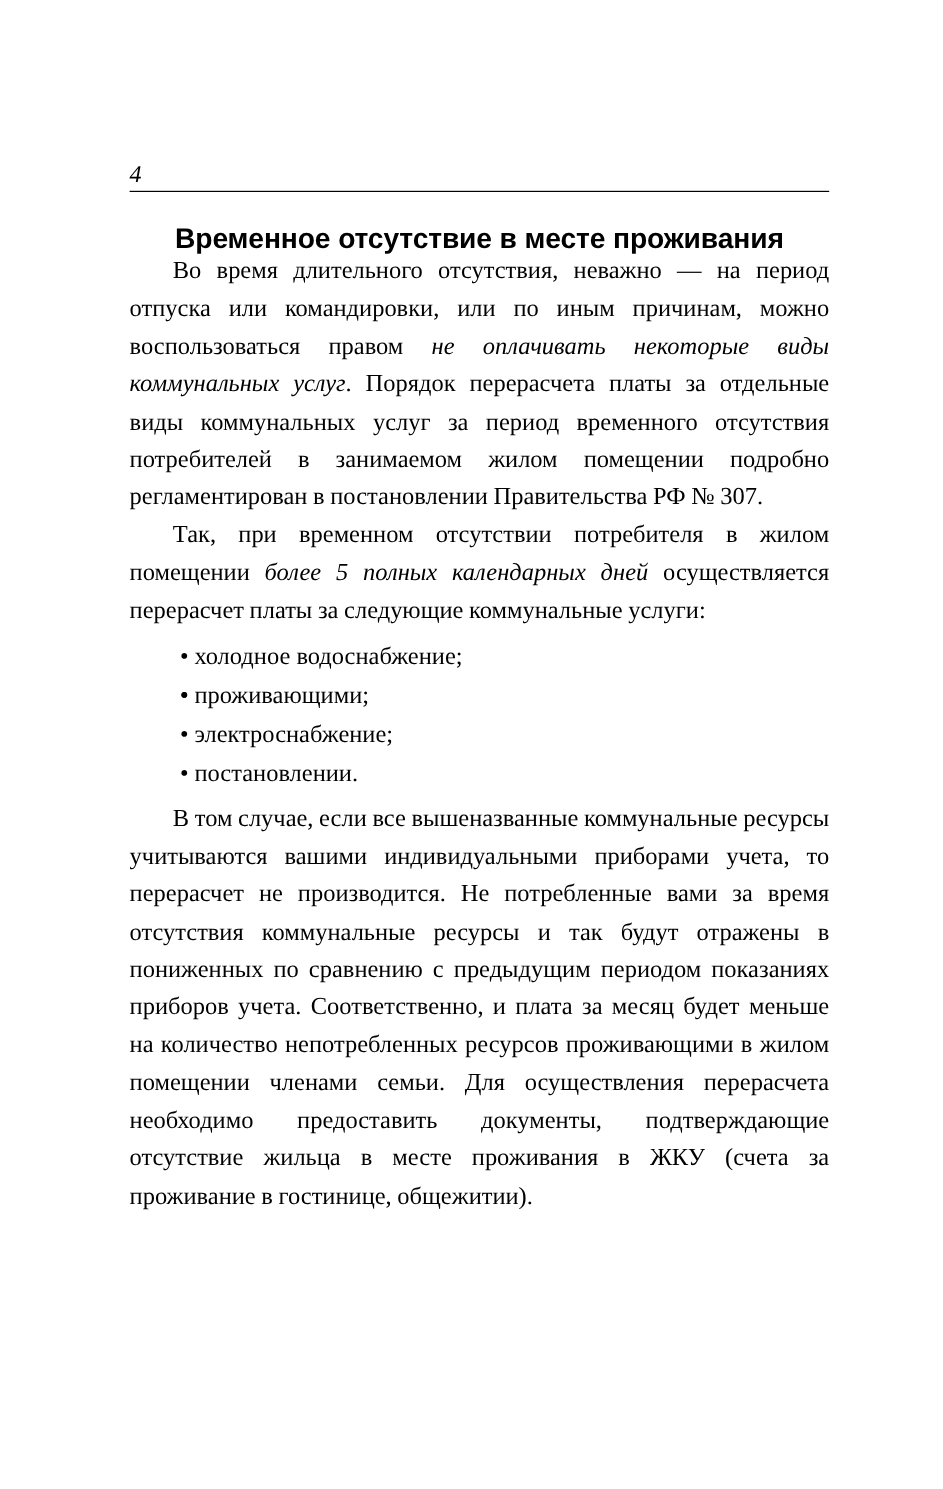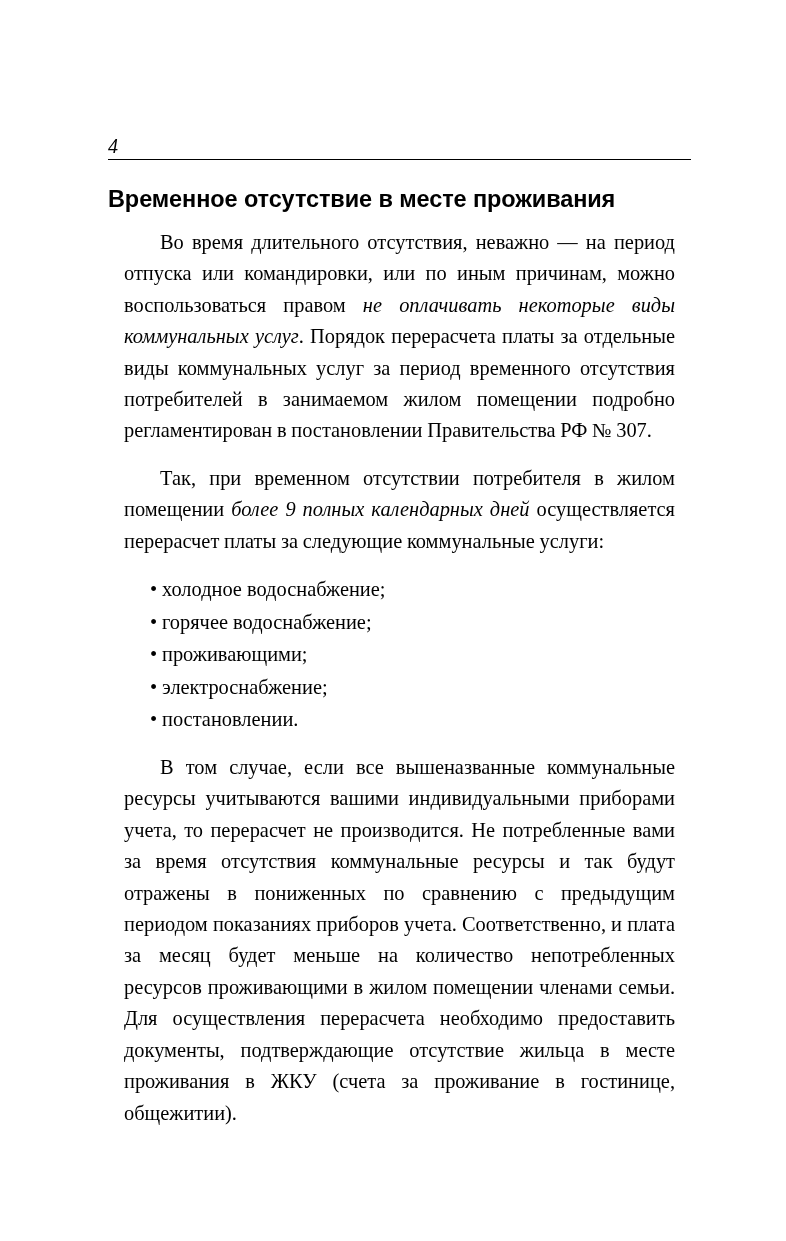--- a/index.html
+++ b/index.html
@@ -55,38 +55,38 @@
     letter-spacing: 0.1px;
     white-space: nowrap;
   }
 
   
   .section-title {
     position: absolute;
     left: 108px;
     top: 168px;
     width: 583px;
-    text-align: left;
+    text-align: center;
     font-family: "Liberation Sans", "DejaVu Sans", sans-serif;
     font-weight: bold;
     font-size: 23.5px;
     line-height: 30px;
     letter-spacing: -0.1px;
   }
 
   
   .body-col {
     position: absolute;
     left: 108px;
     top: 211px;
     width: 583px;
   }
 
   p.para {
-    margin: 16px;
+    margin: 0;
     font-size: 20.4px;
     line-height: 31.4px;
     text-align: justify;
     text-indent: 36px;
     hyphens: manual;
     word-spacing: 0;
   }
   p.para.italic {
     font-style: italic;
   }
@@ -124,30 +124,29 @@
   <div class="running-head">
     <span class="folio">4</span>
   </div>
 
   <h1 class="section-title">Временное отсутствие в месте проживания</h1>
 
   <div class="body-col">
 
     <p class="para tight"><span>Во время длительного отсутствия, неважно — на период отпуска или командировки, или по иным причинам, можно воспользоваться правом </span><em>не оплачивать некоторые виды коммунальных услуг</em><span>. Порядок перерасчета платы за отдельные виды коммунальных услуг за период временного отсутствия потребителей в занимаемом жилом помещении подробно регламентирован в постановлении Правительства РФ № 307.</span></p>
 
-    <p class="para tight"><span>Так, при временном отсутствии потребителя в жилом помещении </span><em>более 9 полных календарных дней</em><span> осуществляется перерасчет платы за следующие коммунальные услуги:</span></p>
+    <p class="para tight"><span>Так, при временном отсутствии потребителя в жилом помещении </span><em>более 5 полных календарных дней</em><span> осуществляется перерасчет платы за следующие коммунальные услуги:</span></p>
 
     <ul class="services">
       <li>
         <span class="bullet">•</span>
         <span>холодное водоснабжение;</span>
       </li>
       <li>
         <span class="bullet">•</span>
-        <span>горячее водоснабжение;</span>
       </li>
       <li>
         <span class="bullet">•</span>
         <span>проживающими;</span>
       </li>
       <li>
         <span class="bullet">•</span>
         <span>электроснабжение;</span>
       </li>
       <li>

